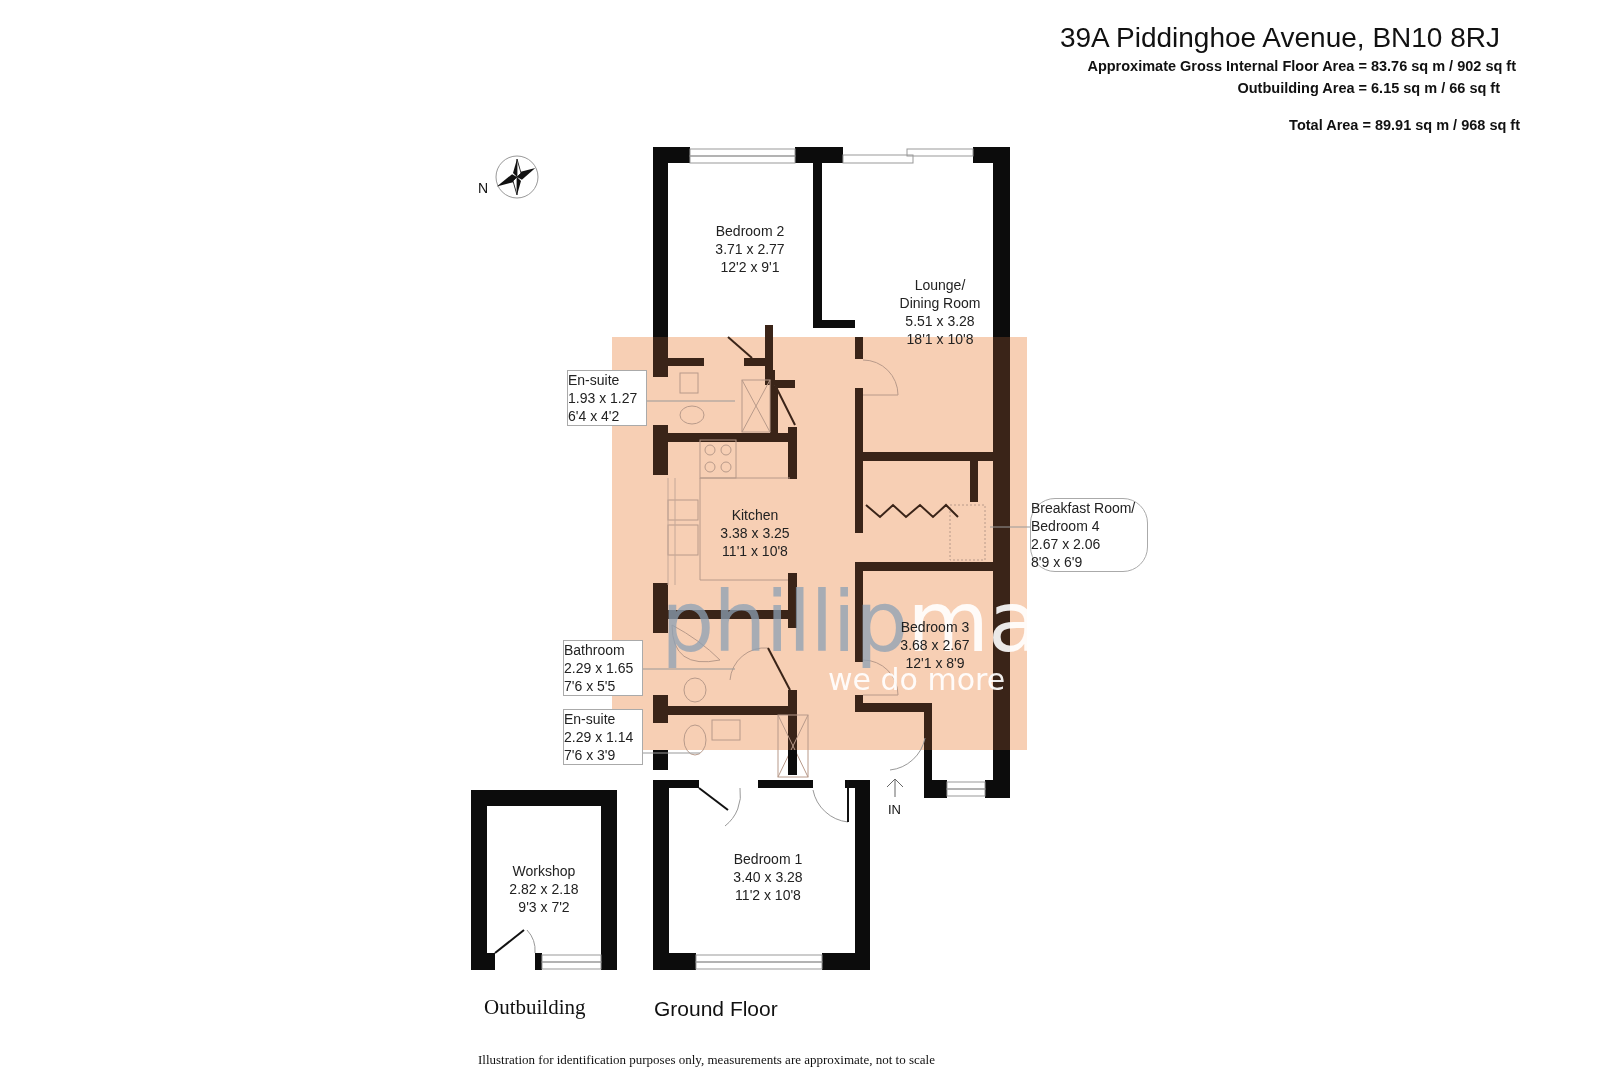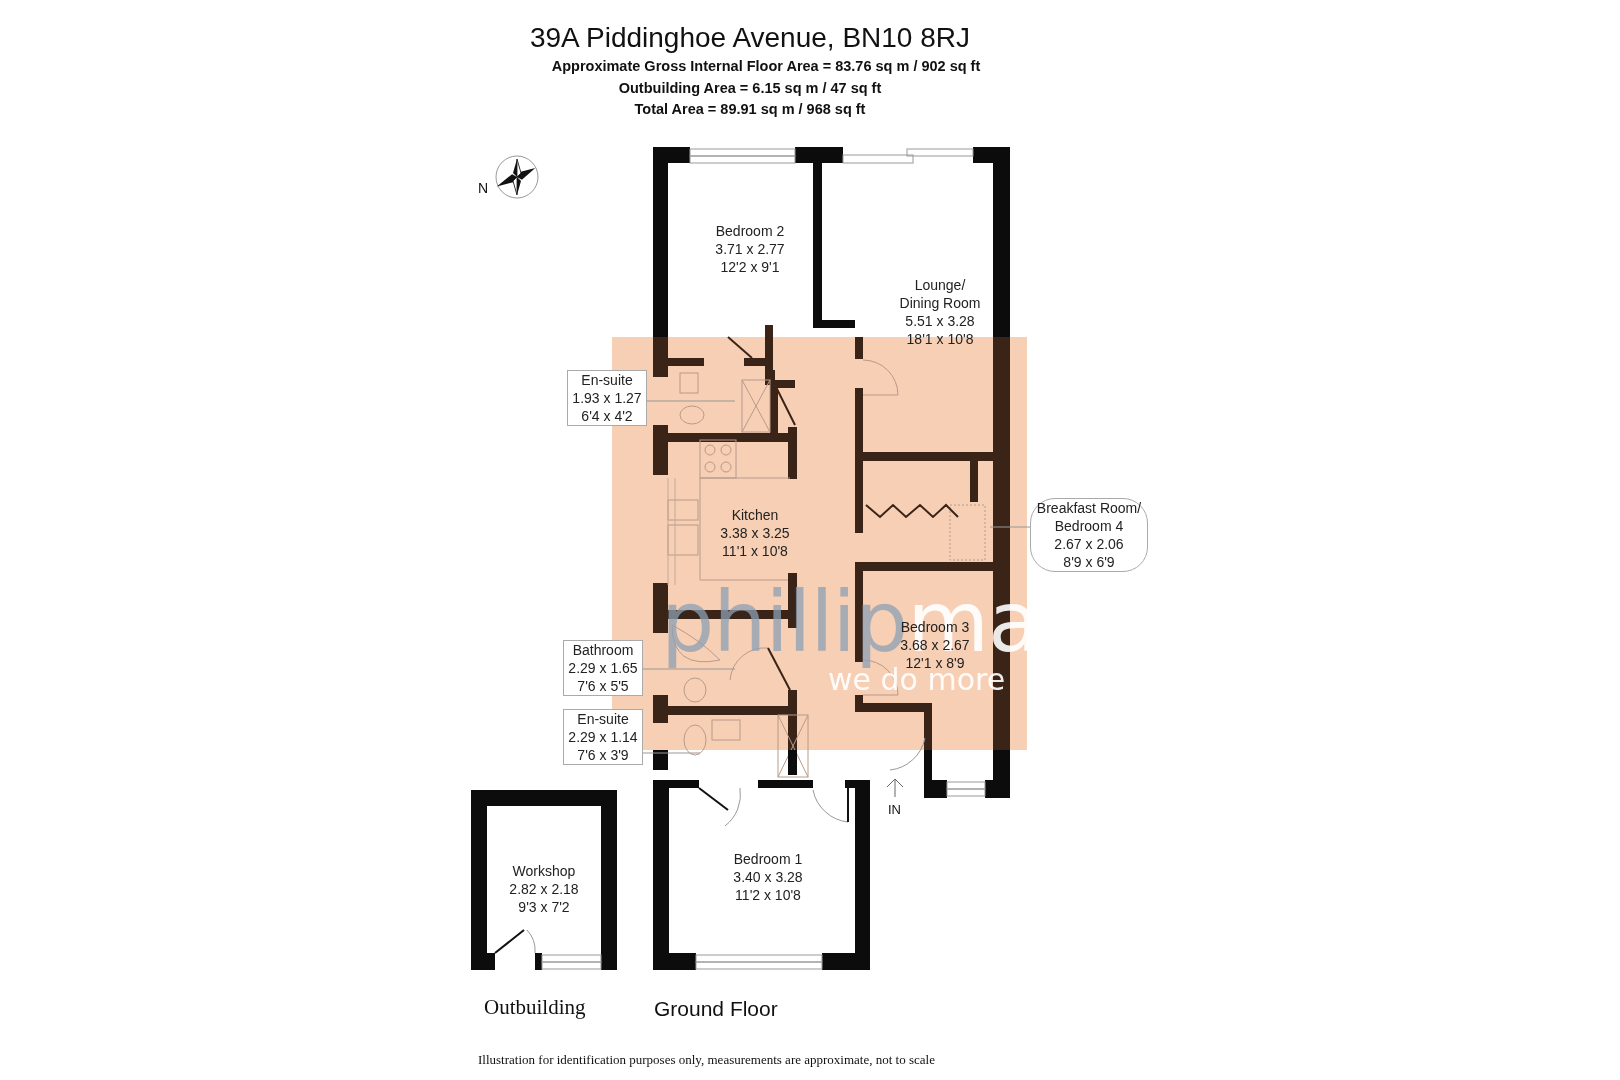--- a/index.html
+++ b/index.html
@@ -1,37 +1,37 @@
 <!DOCTYPE html>
 <html><head>
 <meta charset="utf-8">
 <style>
   html,body{margin:0;padding:0;background:#fff;}
   body{width:1620px;height:1080px;position:relative;overflow:hidden;font-family:"Liberation Sans",sans-serif;color:#111;}
-  .hdr{position:absolute;left:0;width:1500px;text-align:center;}
+  .hdr{position:absolute;left:0;width:1500px;text-align:right;}
   .title{top:22px;font-size:28px;font-weight:400;left:0;width:1500px;}
   .sub{font-size:14.5px;font-weight:700;}
-  .sub1{top:58px;margin-left:16px;} .sub2{top:80px;} .sub3{top:101px;}
+  .sub1{top:58px;margin-left:16px;} .sub2{top:80px;} .sub3{top:117px;padding-left:20px;}
   svg#plan{position:absolute;left:0;top:0;}
   .rl{position:absolute;text-align:center;font-size:14px;line-height:18px;color:#222;}
-  .box{position:absolute;border:1px solid #aaa;background:#fff;text-align:center;font-size:14px;line-height:18px;color:#222;}
+  .box{position:absolute;border:1px solid #aaa;background:#fff;text-align:left;font-size:14px;line-height:18px;color:#222;}
   .flabel{position:absolute;font-size:21px;color:#111;}
   .disc{position:absolute;left:478px;top:1052px;font-size:13px;font-family:Liberation Serif, serif;color:#111;}
   .wm1{position:absolute;left:632px;top:580px;font-size:84px;letter-spacing:-1px;font-family:"DejaVu Sans",sans-serif;line-height:84px;margin-left:29px;}
   .wm1 .a{color:rgba(140,160,180,0.75);} .wm1 .b{color:rgba(255,255,255,0.9);}
   .wm2{position:absolute;left:828px;top:662px;font-size:30px;color:rgba(255,255,255,0.92);font-family:"DejaVu Sans",sans-serif;}
   .in{position:absolute;left:888px;top:802px;font-size:13px;}
   .nlab{position:absolute;left:478px;top:180px;font-size:14px;}
 </style>
 </head>
 <body>
 
 <div class="hdr title">39A Piddinghoe Avenue, BN10 8RJ</div>
 <div class="hdr sub sub1">Approximate Gross Internal Floor Area = 83.76 sq m / 902 sq ft</div>
-<div class="hdr sub sub2">Outbuilding Area = 6.15 sq m / 47 sq ft</div>
+<div class="hdr sub sub2">Outbuilding Area = 6.15 sq m / 66 sq ft</div>
 <div class="hdr sub sub3">Total Area = 89.91 sq m / 968 sq ft</div>
 
 <svg id="plan" width="1620" height="1080">
 
   <g transform="translate(517,177)">
     <circle r="21" fill="none" stroke="#999" stroke-width="1"></circle>
     <polygon points="0,-18 4,-4 0,0 -4,-4" fill="#111"></polygon>
     <polygon points="0,18 -4,4 0,0 4,4" fill="#111"></polygon>
     <polygon points="-22,4 -4,-4 0,0 -4,4" fill="#111" transform="rotate(-15)"></polygon>
     <polygon points="20,-4 4,4 0,0 4,-4" fill="#111" transform="rotate(-15)"></polygon>

